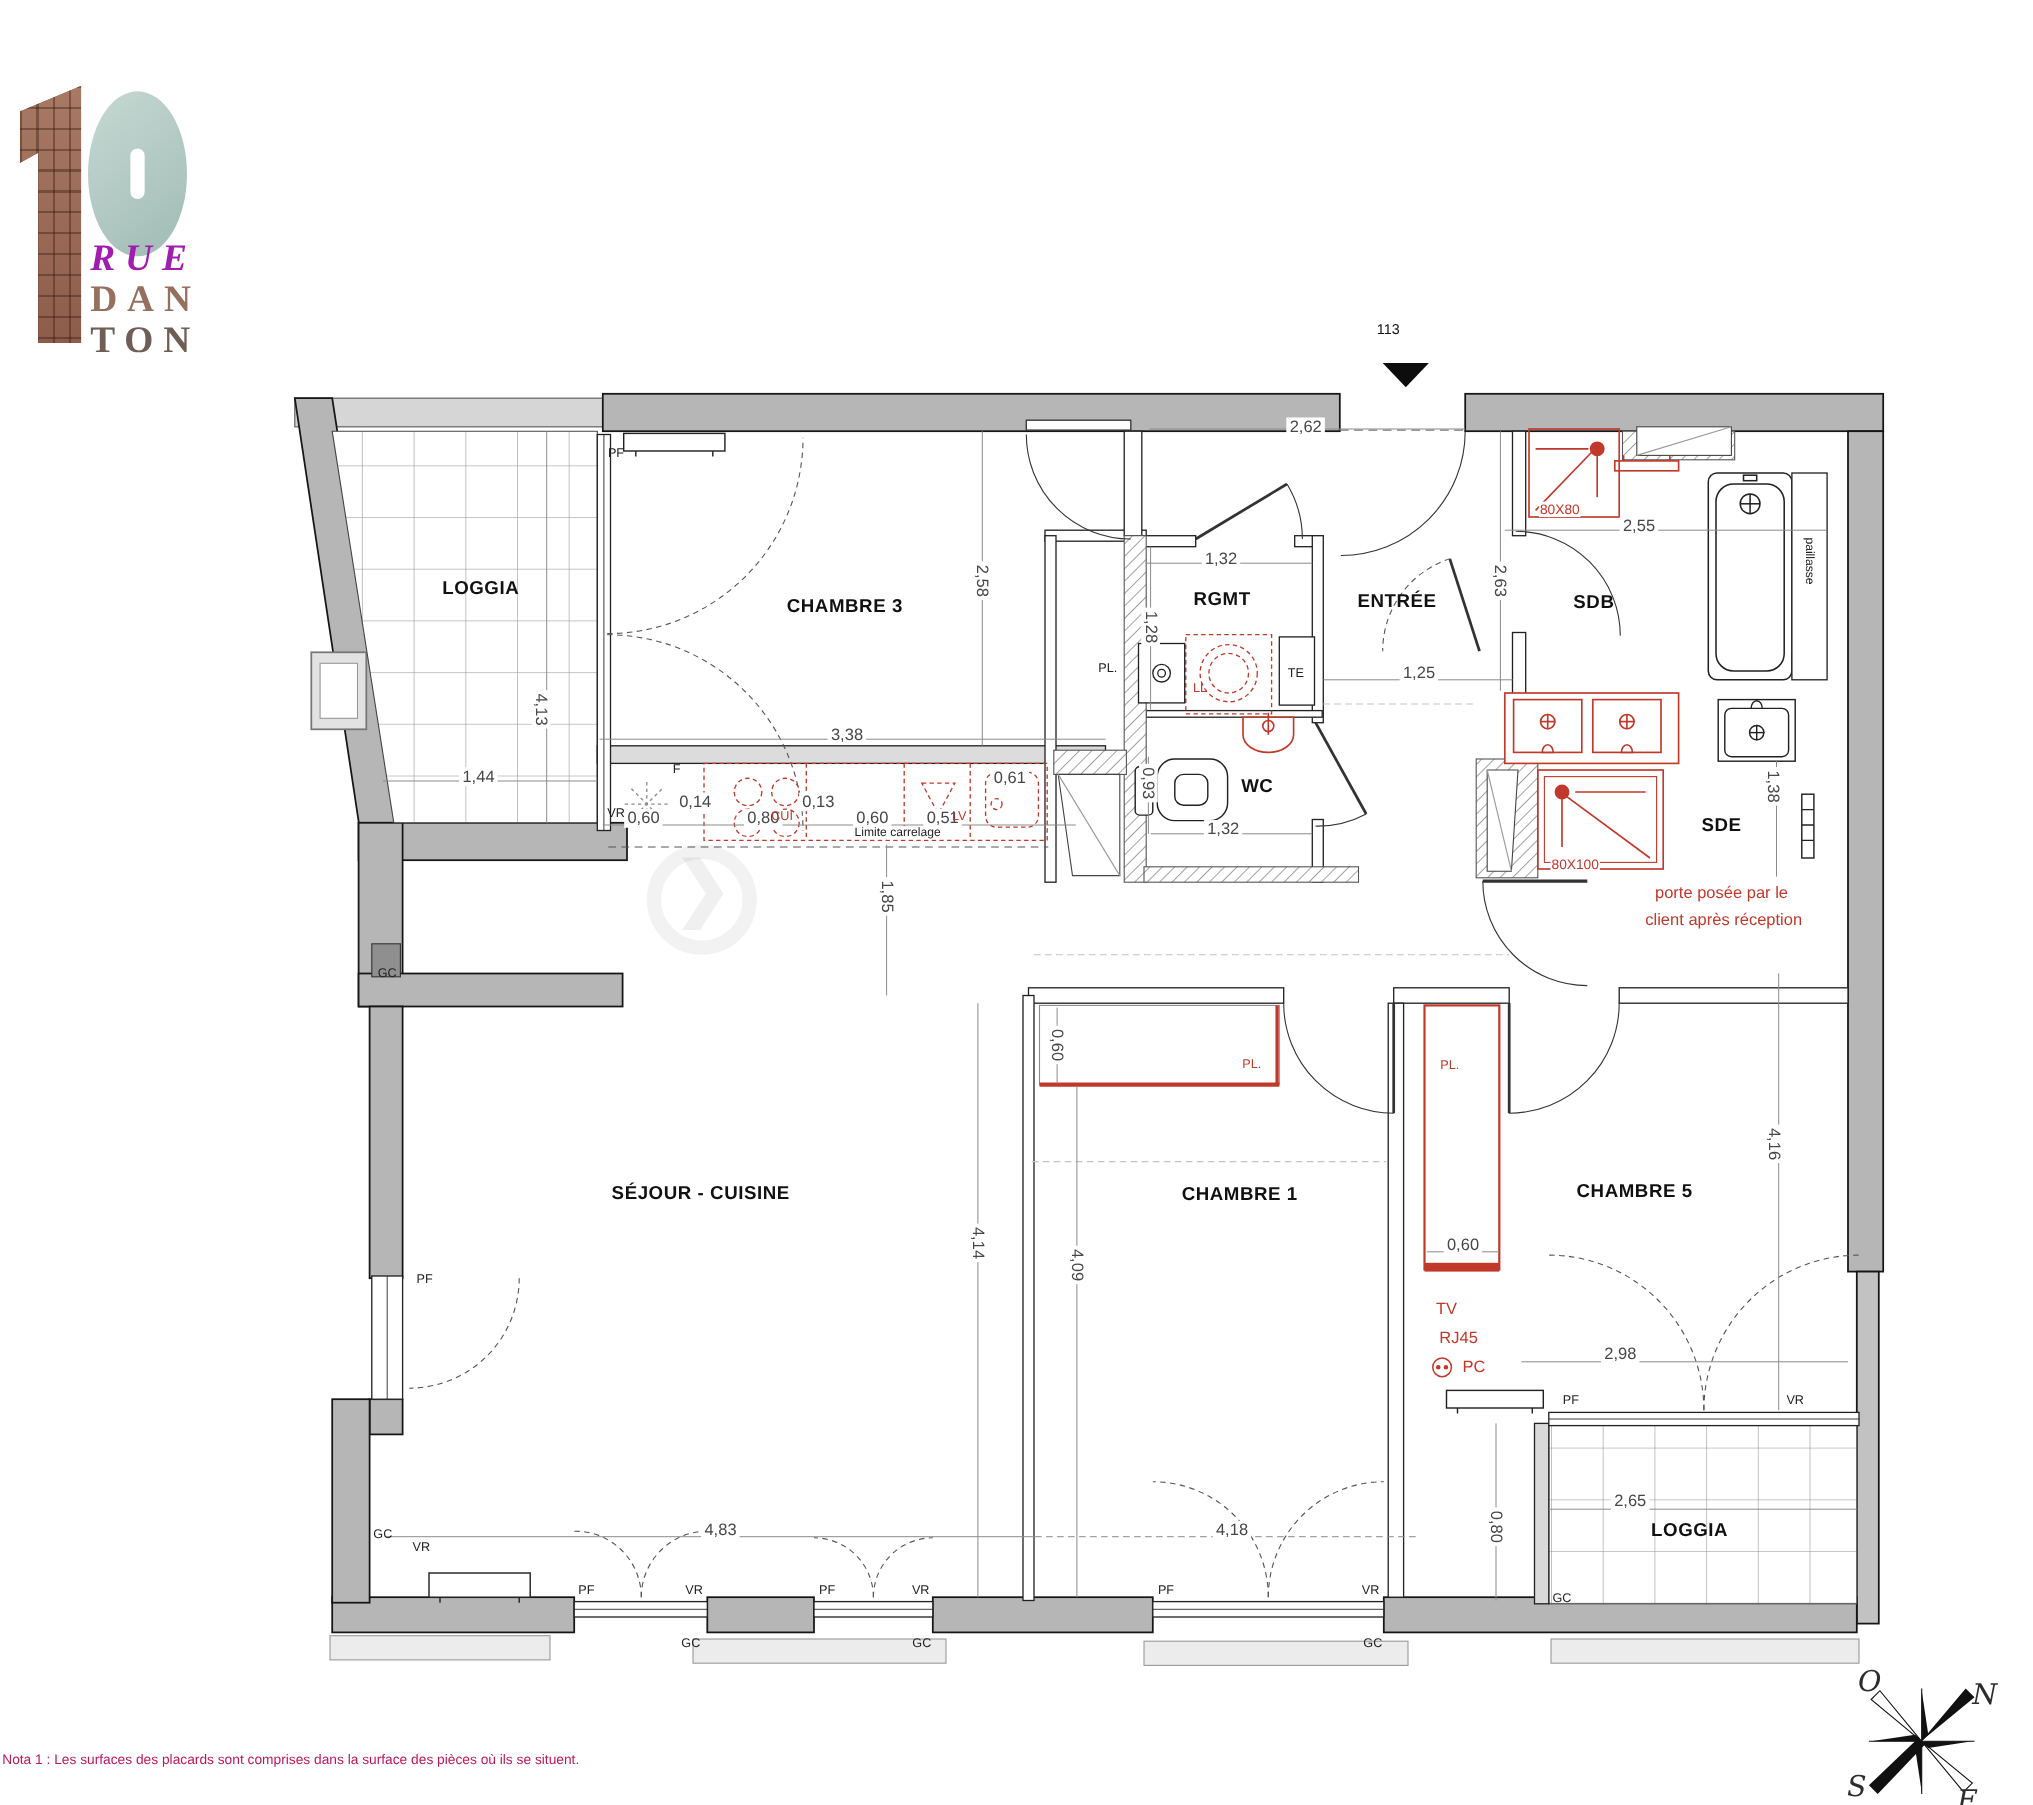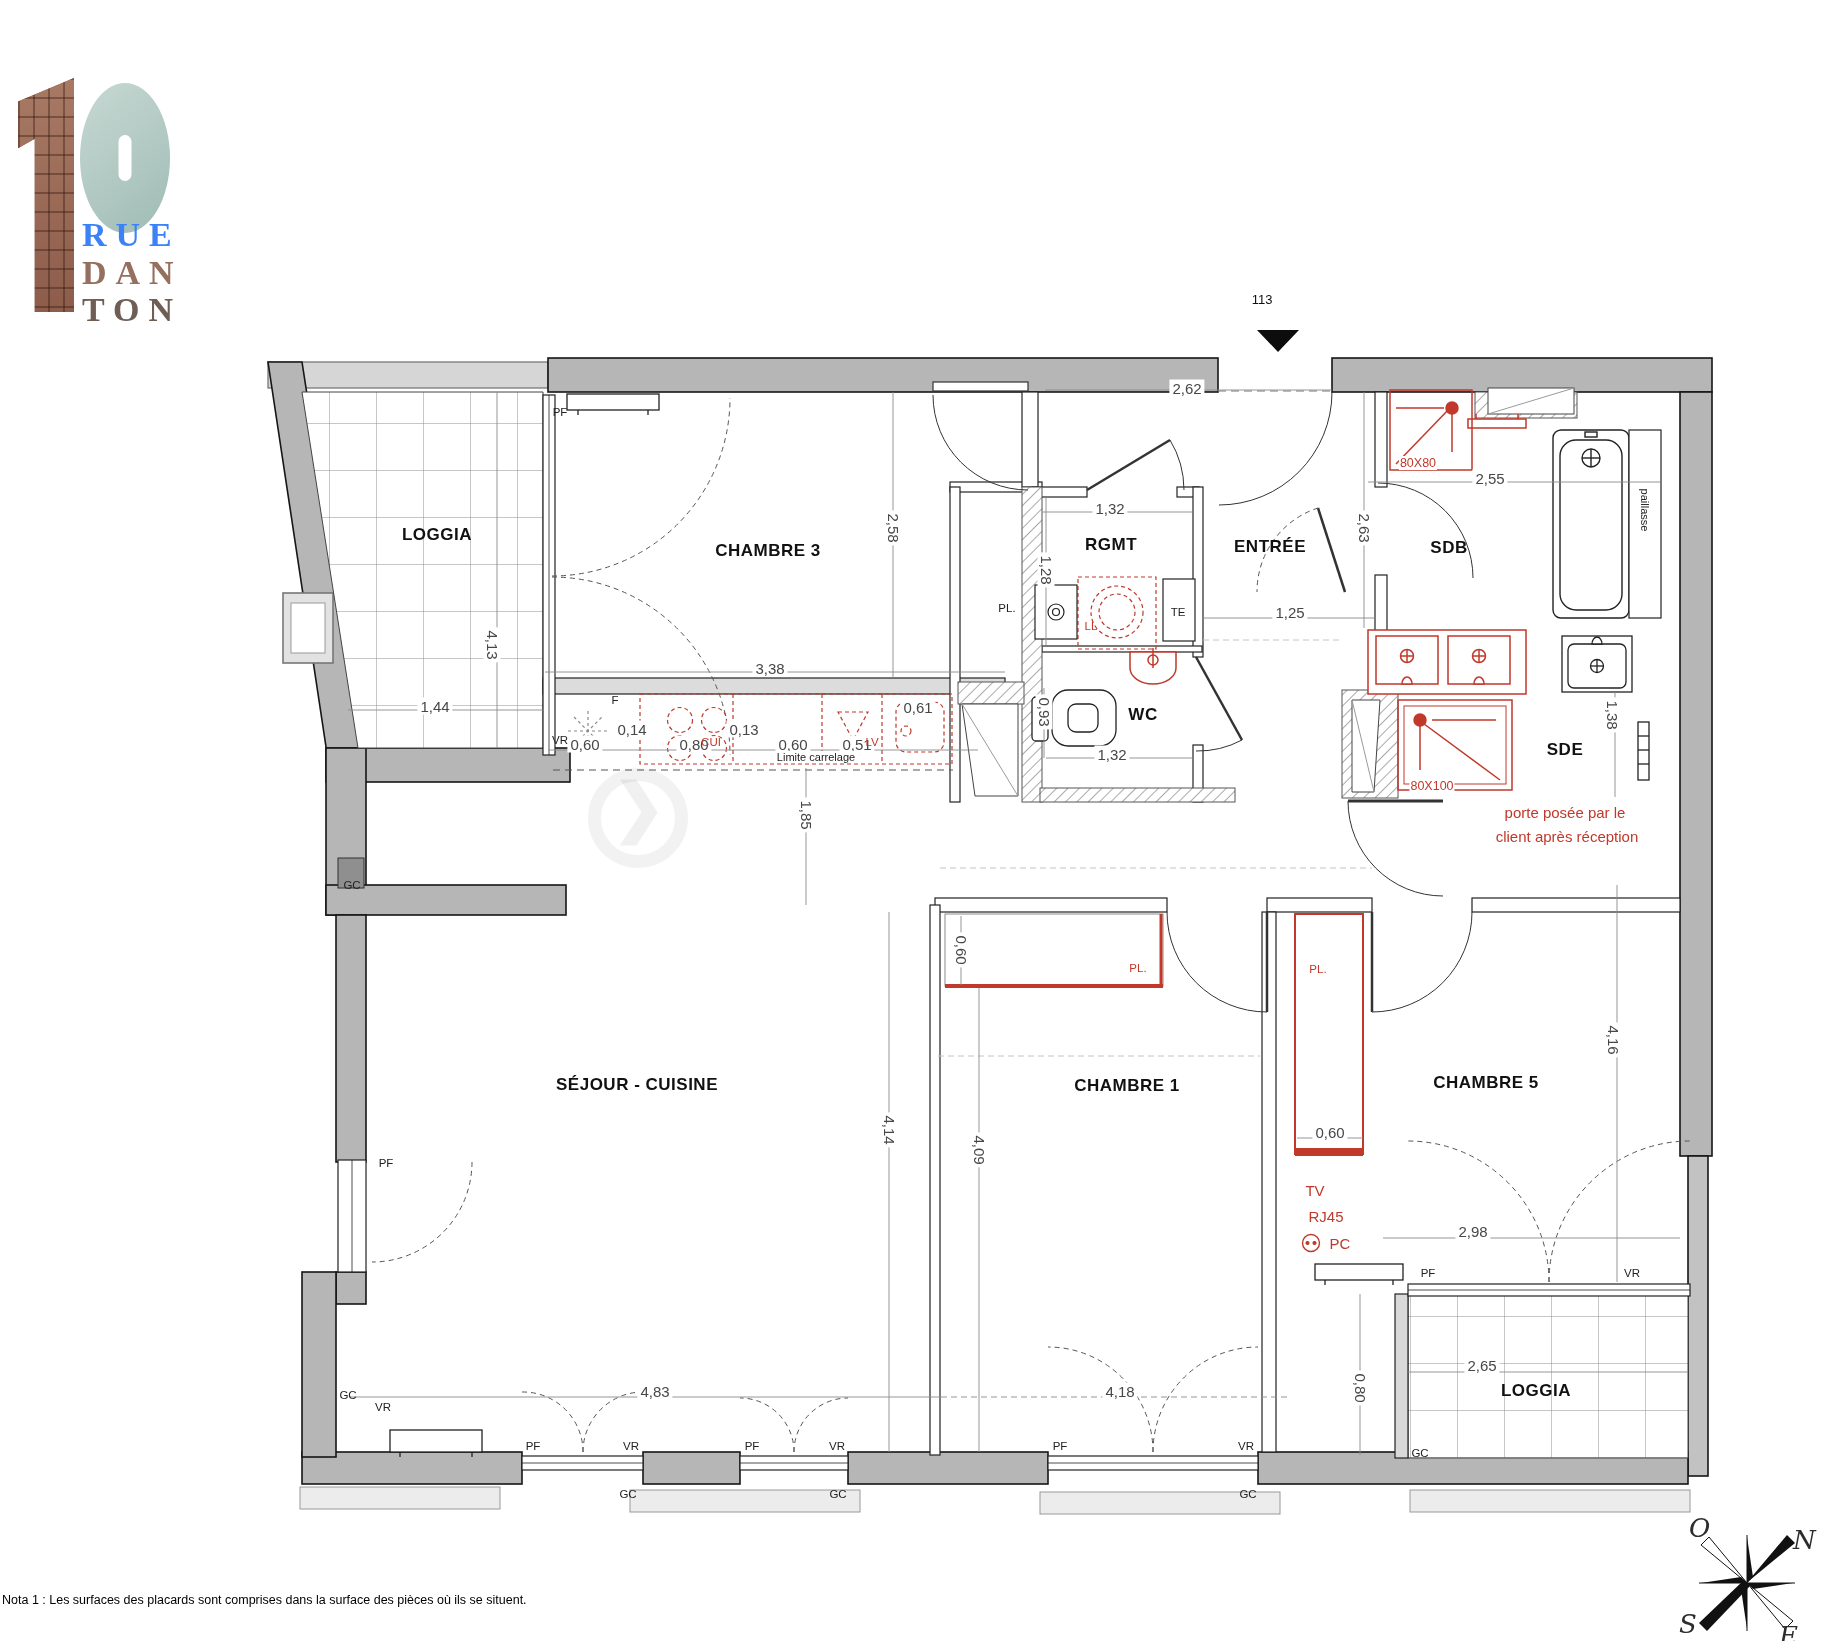--- a/index.html
+++ b/index.html
@@ -24,38 +24,38 @@
             repeating-linear-gradient(rgba(50,22,14,.38) 0 2px, transparent 2px 19px),
             repeating-linear-gradient(90deg, rgba(50,22,14,.38) 0 2px, transparent 2px 15px),
             linear-gradient(#a87a64,#8d5c4b);
           clip-path:polygon(100% 0,100% 100%,30% 100%,30% 26%,0 30%,0 10%);}
   .digit0{position:absolute;left:66px;top:25px;width:90px;height:150px;border-radius:50%;
           background:linear-gradient(140deg,#c7d8d3,#9fbcb4);}
   .digit0::after{content:"";position:absolute;left:50%;top:50%;width:13px;height:46px;
           transform:translate(-50%,-50%);background:#fff;border-radius:7px;}
   .logoline{position:absolute;left:68px;font-size:34px;font-weight:800;letter-spacing:9px;
           font-family:"Liberation Serif", serif;}
-  .l1{top:158px;color:#3b82f6;}
+  .l1{top:158px;color:#a21caf;font-style:italic;}
   .l2{top:196px;color:#96705f;}
   .l3{top:233px;color:#6e5e55;}
   
   .unit-number{position:absolute;left:1262px;top:299px;transform:translate(-50%,-50%);
           font-size:13px;color:#111;z-index:30;}
   .unit-arrow{position:absolute;left:1257px;top:330px;width:0;height:0;z-index:30;
           border-left:21px solid transparent;border-right:21px solid transparent;
           border-top:22px solid #0d0d0d;}
   
   .wm{position:absolute;left:672px;top:748px;z-index:20;pointer-events:none;
       font-size:118px;font-weight:bold;color:rgba(0,0,0,.055);letter-spacing:1px;}
   .wm-ring{position:absolute;left:588px;top:768px;width:74px;height:74px;z-index:20;
       border:13px solid rgba(0,0,0,.05);border-radius:50%;}
   .wm-chev{position:absolute;left:612px;top:770px;z-index:21;font-size:64px;font-weight:bold;
       color:rgba(0,0,0,.06);}
   
-  .note{position:absolute;left:2px;font-size:12.5px;color:#000000;white-space:nowrap;z-index:30;}
+  .note{position:absolute;left:2px;font-size:12.5px;color:#be185d;white-space:nowrap;z-index:30;}
   .n1{top:1593px;}
   .n2{top:1618px;}
 </style>
 </head>
 <body>
 
 <div class="page">
 
   <svg class="plan-svg" width="1848" height="1641" viewBox="0 0 1848 1641">
     <defs>

